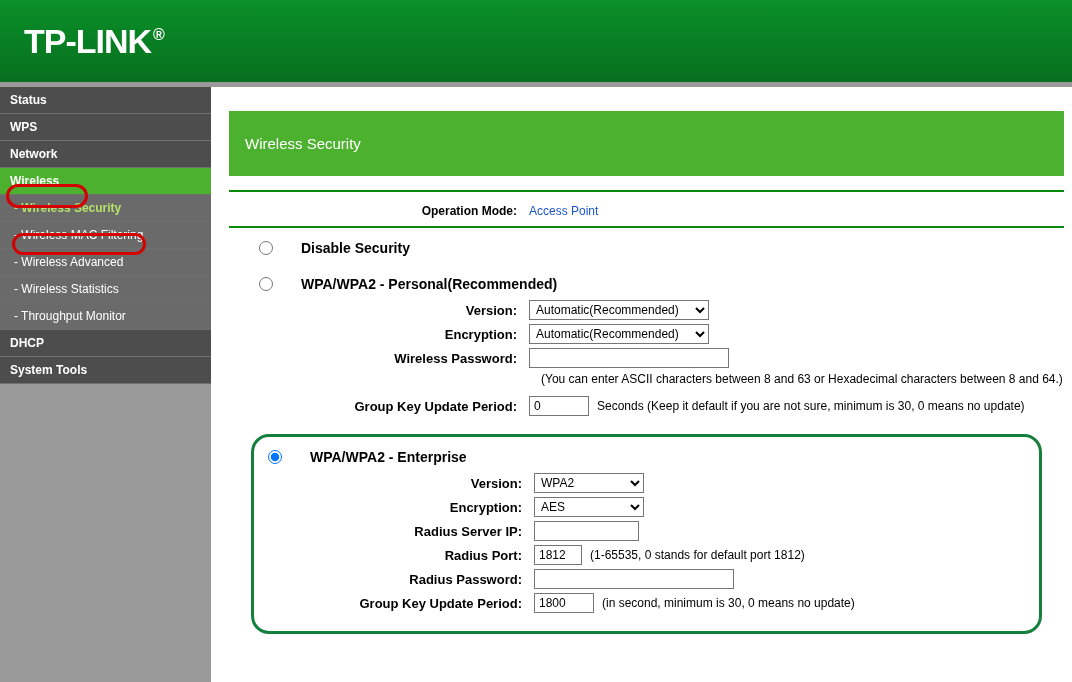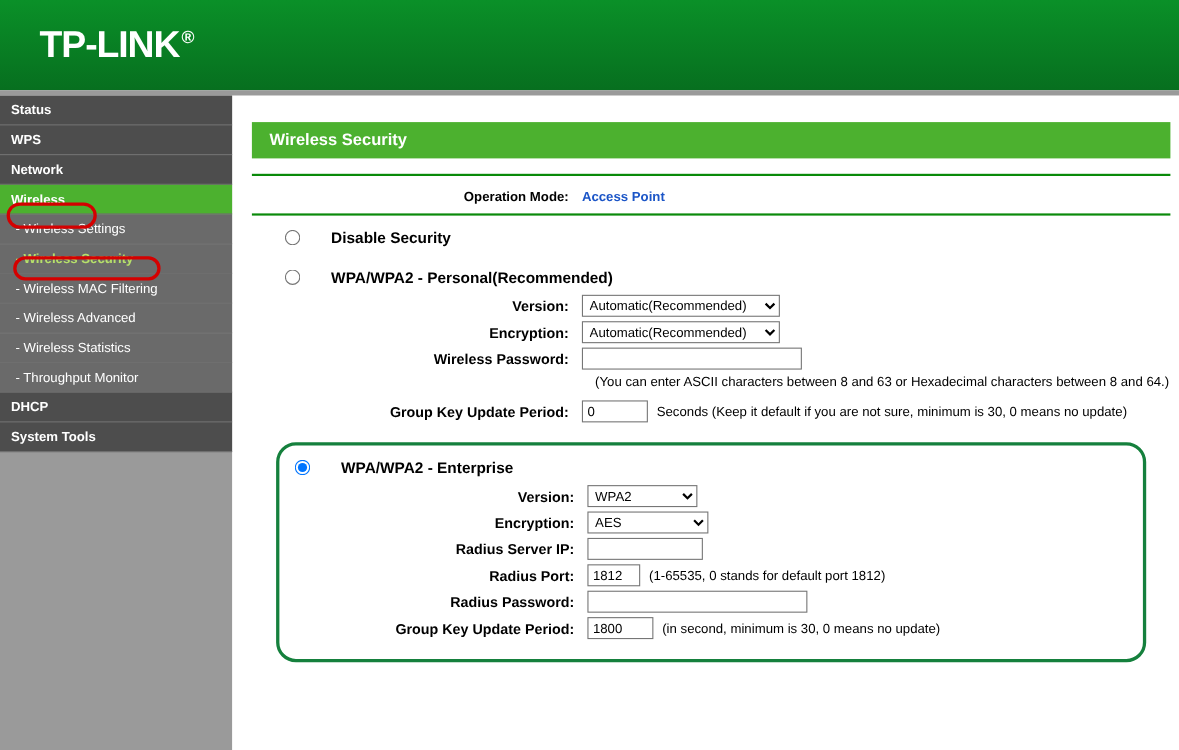--- a/index.html
+++ b/index.html
@@ -1,46 +1,46 @@
 <!DOCTYPE html>
 <html><head>
 <meta charset="utf-8">
 <style>
 * { box-sizing: border-box; margin: 0; padding: 0; }
 body { font-family: Arial, Helvetica, sans-serif; font-size: 12px; background: #fff; width: 1072px; height: 682px; overflow: hidden; }
 
 
-.header { height: 87px; background: linear-gradient(#0a9028, #076f1f); color: #fff; display: flex; align-items: center; padding-left: 36px; border-bottom: 5px solid #9a9a9a; }
+.header { height: 87px; background: linear-gradient(#0a9028, #076f1f); color: #fff; display: flex; align-items: center; padding-left: 24px; border-bottom: 5px solid #9a9a9a; }
 .logo { font-size: 34px; font-weight: bold; letter-spacing: -1px; font-family: Arial, sans-serif; }
 .logo .reg { font-size: 16px; vertical-align: super; margin-left: 2px; }
 
 
 .layout { display: flex; height: calc(100% - 87px); }
 .sidebar { width: 211px; background: #9a9a9a; height: 100%; position: relative; }
 .content { flex: 1; padding: 18px 8px 18px 18px; overflow-y: auto; background: #fff; }
 
 
 .nav-item, .nav-sub { display: block; color: #fff; padding: 6px 10px; border-bottom: 1px solid #6f6f6f; background: #4d4d4d; font-weight: bold; font-size: 12px; cursor: pointer; }
 .nav-item.active { background: #4cb12f; color: #fff; }
 .nav-sub { background: #6a6a6a; font-weight: normal; padding-left: 14px; font-size: 12px; }
 .nav-sub.active { color: #b6e06a; font-weight: bold; }
 
 
 .circle { position: absolute; border: 3px solid #d40000; border-radius: 50%/100%; pointer-events: none; }
 .circle1 { left: 6px; top: 97px; width: 82px; height: 24px; border-radius: 14px; }
 .circle2 { left: 12px; top: 146px; width: 134px; height: 22px; border-radius: 12px; }
 
 
-.title-bar { background: #4cb12f; color: #fff; font-weight: bold; padding: 8px 16px; font-size: 15px; margin: 6px 0 14px 0; }
+.title-bar { background: #4cb12f; color: #fff; font-weight: normal; padding: 24px 16px; font-size: 15px; margin: 6px 0 14px 0; }
 .thin-rule { border: none; border-top: 2px solid #0a8a0a; margin: 8px 0 12px 0; }
 
 .row { display: flex; align-items: center; margin: 6px 0; }
 .label { width: 300px; text-align: right; padding-right: 12px; font-weight: bold; font-size: 12px; }
 .value { font-size: 12px; }
-.value a { color: #1b55c7; font-weight: bold; text-decoration: none; }
+.value a { color: #1b55c7; font-weight: normal; text-decoration: none; }
 
 .radio-row { display: flex; align-items: center; margin: 12px 0 8px 30px; gap: 28px; }
 .radio-row input[type=radio] { width: 14px; height: 14px; }
 .radio-row .rlabel { font-weight: bold; font-size: 14px; }
 
 .frow { display: flex; align-items: center; margin: 4px 0; }
 .flabel { width: 300px; text-align: right; padding-right: 12px; font-weight: bold; font-size: 13px; }
 select, input[type=text], input[type=password] { font-size: 12px; padding: 1px 2px; height: 20px; border: 1px solid #767676; background: #fff; }
 input[type=text], input[type=password] { padding: 2px 4px; }
 .hint { font-size: 12px; color: #000; margin-left: 8px; }
@@ -57,21 +57,20 @@
 <div class="header">
   <div class="logo"><span>TP-LINK</span><span class="reg">®</span></div>
 </div>
 
 <div class="layout">
   <div class="sidebar">
     <div class="nav-item">Status</div>
     <div class="nav-item">WPS</div>
     <div class="nav-item">Network</div>
     <div class="nav-item active">Wireless</div>
-    <div class="nav-sub">- Wireless Settings</div>
     <div class="nav-sub active">- Wireless Security</div>
     <div class="nav-sub">- Wireless MAC Filtering</div>
     <div class="nav-sub">- Wireless Advanced</div>
     <div class="nav-sub">- Wireless Statistics</div>
     <div class="nav-sub">- Throughput Monitor</div>
     <div class="nav-item">DHCP</div>
     <div class="nav-item">System Tools</div>
     <div class="circle circle1"></div>
     <div class="circle circle2"></div>
   </div>
@@ -116,21 +115,21 @@
       <span class="hint">Seconds (Keep it default if you are not sure, minimum is 30, 0 means no update)</span>
     </div>
 
     <div class="ent-box">
       <div class="radio-row" style="margin:0 0 8px 0;">
         <input type="radio" name="secmode" checked="" style="">
         <span class="rlabel">WPA/WPA2 - Enterprise</span>
       </div>
       <div class="frow">
         <div class="flabel" style="width:266px">Version:</div>
-        <select style="width:100px"><option>WPA2</option></select>
+        <select style="width:110px"><option>WPA2</option></select>
       </div>
       <div class="frow">
         <div class="flabel" style="width:266px">Encryption:</div>
         <select style="width:110px"><option>AES</option></select>
       </div>
       <div class="frow">
         <div class="flabel" style="width:266px">Radius Server IP:</div>
         <input type="text" class="blurred" style="width: 105px;" value="">
       </div>
       <div class="frow">

